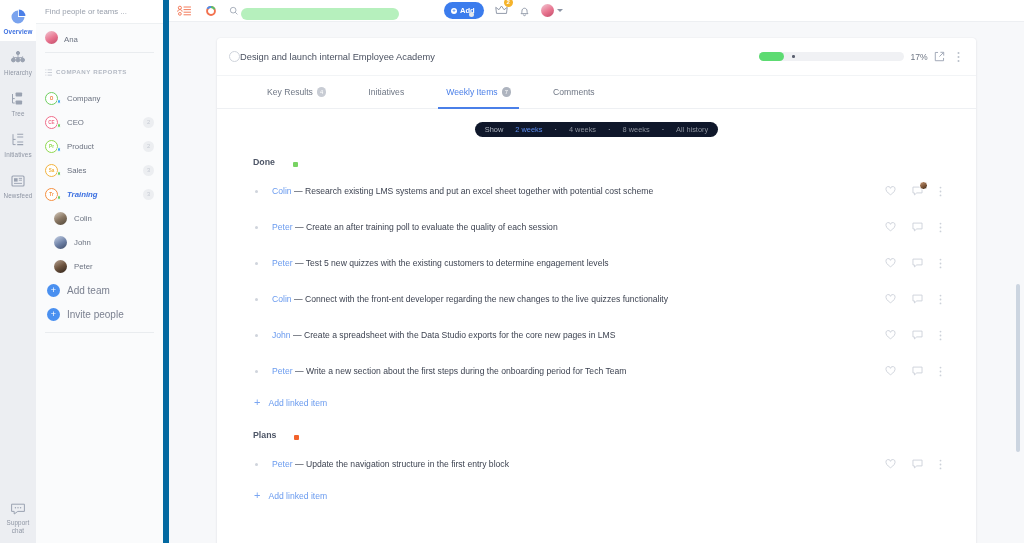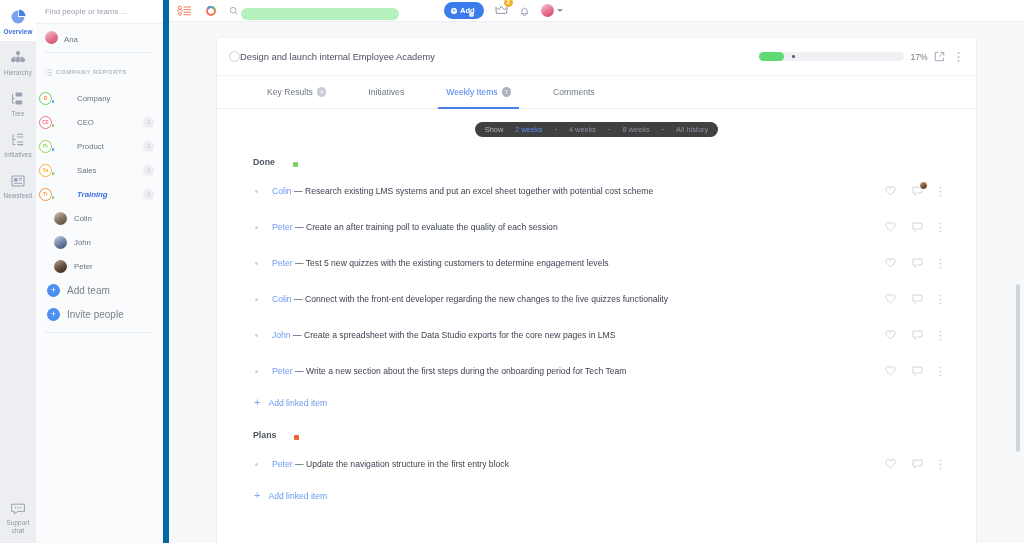--- a/index.html
+++ b/index.html
@@ -56,22 +56,22 @@
   .sb-user-name { font-size: 7.8px; color: #6b7280; }
   .sb-divider { height: 1px; background: #e9ecef; margin: 2px 9px 0; }
   .sb-section {
     display: flex; align-items: center; gap: 4px;
     padding: 9px 9px 6px;
   }
   .sb-section-label {
     font-size: 6.2px; color: #b4bac4; letter-spacing: .55px; font-weight: bold;
   }
   .sb-row {
-    display: flex; align-items: center; gap: 22px;
-    padding: 4px 3px; height: 24px; cursor: pointer; position: relative;
+    display: flex; align-items: center; gap: 6px;
+    padding: 4px 9px; height: 24px; cursor: pointer; position: relative;
   }
   .team-av {
     width: 13px; height: 13px; border-radius: 50%;
     border: 1.3px solid #ccc; background: #fff;
     display: flex; align-items: center; justify-content: center;
     font-size: 4.6px; font-weight: bold; flex: 0 0 13px; position: relative;
   }
   .team-dot {
     position: absolute; right: -4px; bottom: 0px;
     width: 4.5px; height: 4.5px; border-radius: 50%;
@@ -199,21 +199,21 @@
   .tab-badge {
     width: 9.5px; height: 9.5px; border-radius: 50%; background: #c8ccd4;
     color: #fff; font-size: 5.8px; display: flex; align-items: center; justify-content: center;
   }
   .tab.active .tab-badge { background: #aeb4bf; }
 
   
   .filterbar { display: flex; justify-content: center; padding: 13px 0 6px; }
   .filter-pill {
     display: flex; align-items: flex-start; gap: 12px;
-    background: #404040; border-radius: 9px; padding: 3px 10px;
+    background: #0f172a; border-radius: 9px; padding: 3px 10px;
     font-size: 7.4px; color: #b0b6c0;
   }
   .filter-opt { color: #8b919c; cursor: pointer; }
   .filter-opt.active { color: #5b8bee; }
   .filter-sep { color: #c5cad2; }
 
   
   .section { padding: 0 16px 0 0; }
   .sec-head {
     display: flex; align-items: flex-end; gap: 18px;

